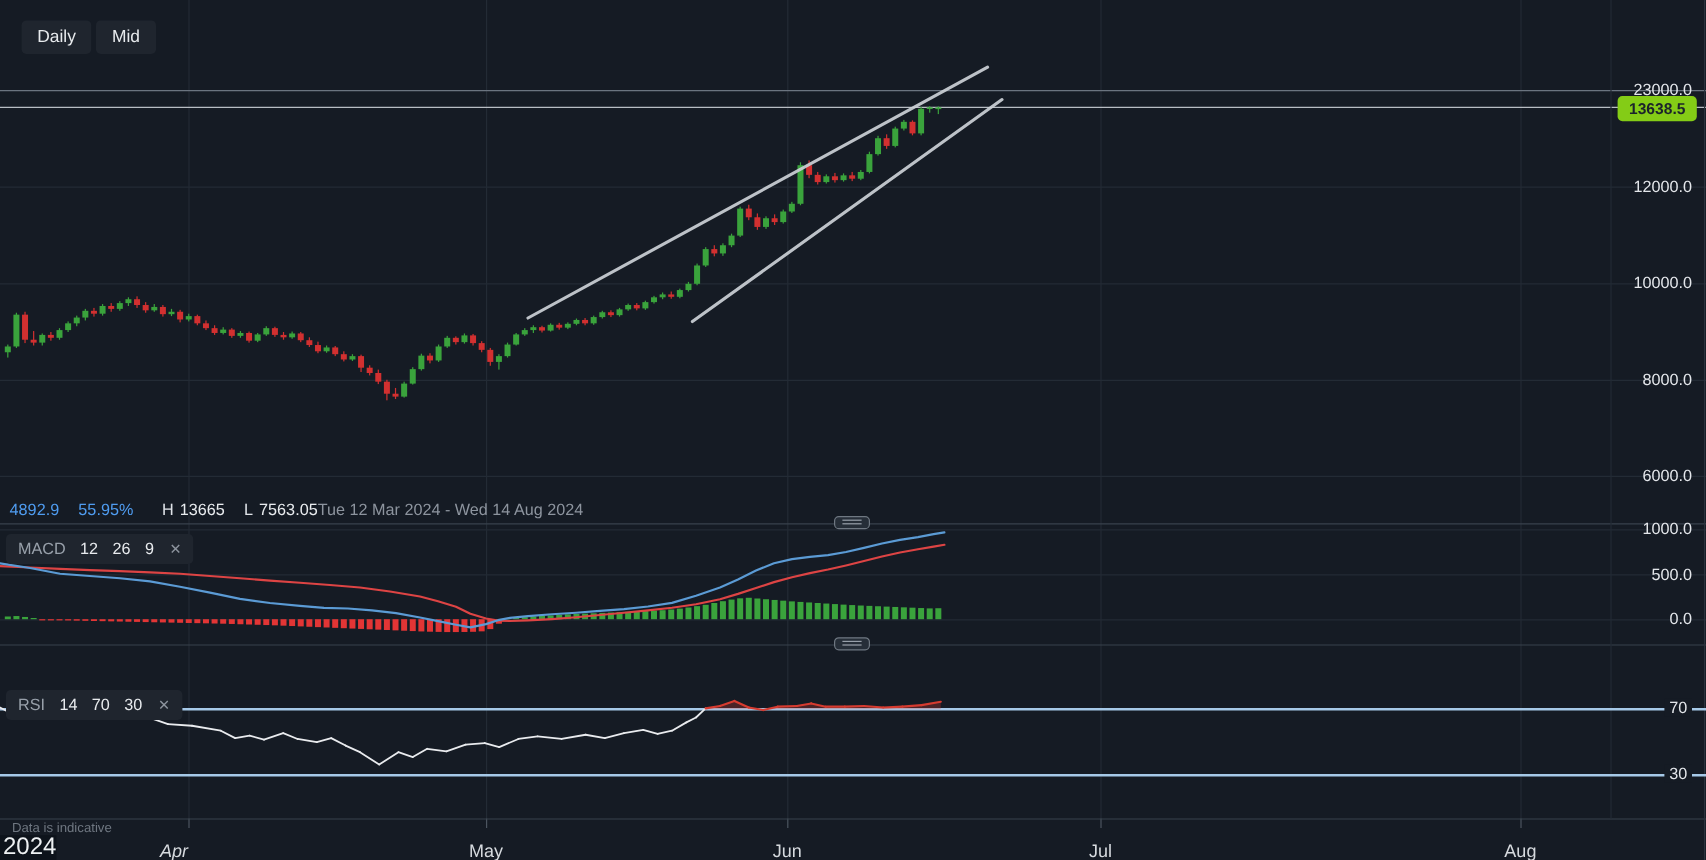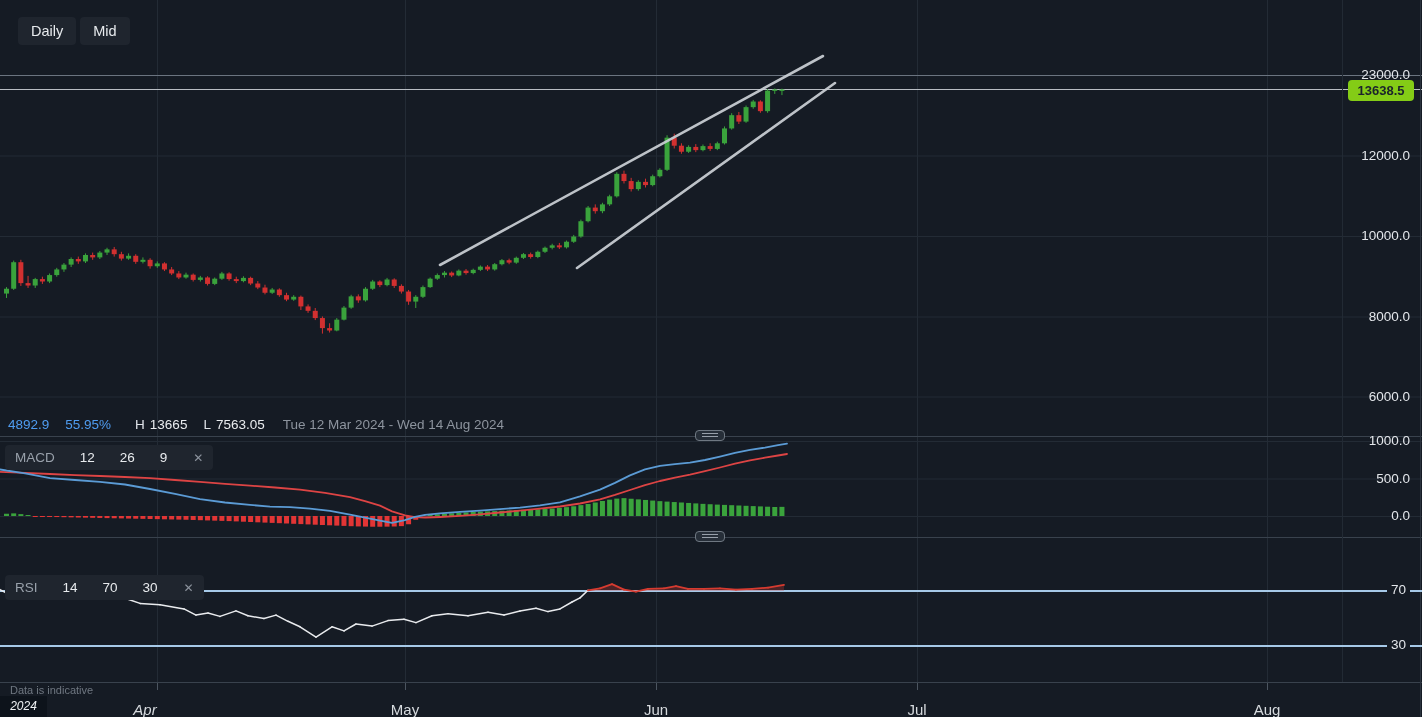--- a/index.html
+++ b/index.html
@@ -6,41 +6,41 @@
   #app{position:relative;width:1422px;height:717px;background:#151b24;overflow:hidden;
        font-family:"Liberation Sans",sans-serif;-webkit-font-smoothing:antialiased;}
   #cv{position:absolute;left:0;top:0;}
   .toolbar{position:absolute;left:18px;top:17px;display:flex;gap:4px;}
   .tf-btn{height:28px;padding:0 13px;background:#1f252e;border:none;border-radius:4px;
           color:#e7eaed;font-size:14.5px;font-family:inherit;cursor:pointer;text-align:right;}
   .status{position:absolute;left:8px;top:415px;height:18px;display:flex;align-items:center;
           font-size:13.5px;color:#e9ecef;white-space:nowrap;}
   .status .blue{color:#4f9cf0;}
   .status .muted{color:#8d949e;}
-  .s-gap16{margin-right:16px;} .s-gap24{margin-right:24px;} .s-gap18{margin-right:18px;}
+  .s-gap16{margin-right:16px;} .s-gap24{margin-right:24px;} .s-gap18{}
   .hl-k{margin-right:5px;color:#dfe3e8;}
-  .ind-label{position:absolute;display:flex;align-items:center;gap:25px;background:#1f252e;
+  .ind-label{position:absolute;display:flex;align-items:center;gap:12px;background:#1f252e;
              border-radius:4px;padding:5px 10px;font-size:13.5px;color:#e8ebee;}
   .ind-name{color:#98a0aa;}
   .ind-close{color:#8d949e;font-size:12px;margin-left:1px;cursor:pointer;}
   #macd-label{left:5px;top:445px;}
   #rsi-label{left:5px;top:547px;margin-top:28px;}
   #price-label{position:absolute;left:1348px;top:80px;width:66px;height:21px;line-height:21px;
                text-align:center;background:#84cc16;border-radius:4px;color:#1b222c;
                font-size:13px;font-weight:bold;}
   .tick{position:absolute;right:12px;font-size:13.5px;color:#e3e6ea;text-align:right;}
   .level{position:absolute;right:12px;font-size:13.5px;color:#e3e6ea;background:#151b24;
          padding:0 4px;}
   .handle{position:absolute;left:695px;width:30px;height:11px;border-radius:4px;
           border:1px solid #6f7882;background:#262e38;box-sizing:border-box;cursor:row-resize;}
   .handle i{display:block;height:1px;background:#98a0aa;margin:2px 6px 0;}
   #h1{top:430px;} #h2{top:531px;}
   #footnote{position:absolute;left:10px;top:684px;font-size:11px;color:#6f7781;}
   #year-box{position:absolute;left:0;top:696px;width:47px;height:21px;line-height:21px;
-            text-align:center;background:#0d131b;color:#eef1f3;font-size:12px;font-style:italic;}
+            text-align:right;background:#0d131b;color:#eef1f3;font-size:20px;}
   .month{position:absolute;top:701px;width:60px;margin-left:-30px;text-align:center;
          font-size:15px;color:#d6dade;}
 </style>
 </head>
 <body>
 
 <div id="app">
 
   <svg id="cv" width="1422" height="717">
       <rect x="0" y="0" width="1422" height="717" fill="#151b24"></rect>

